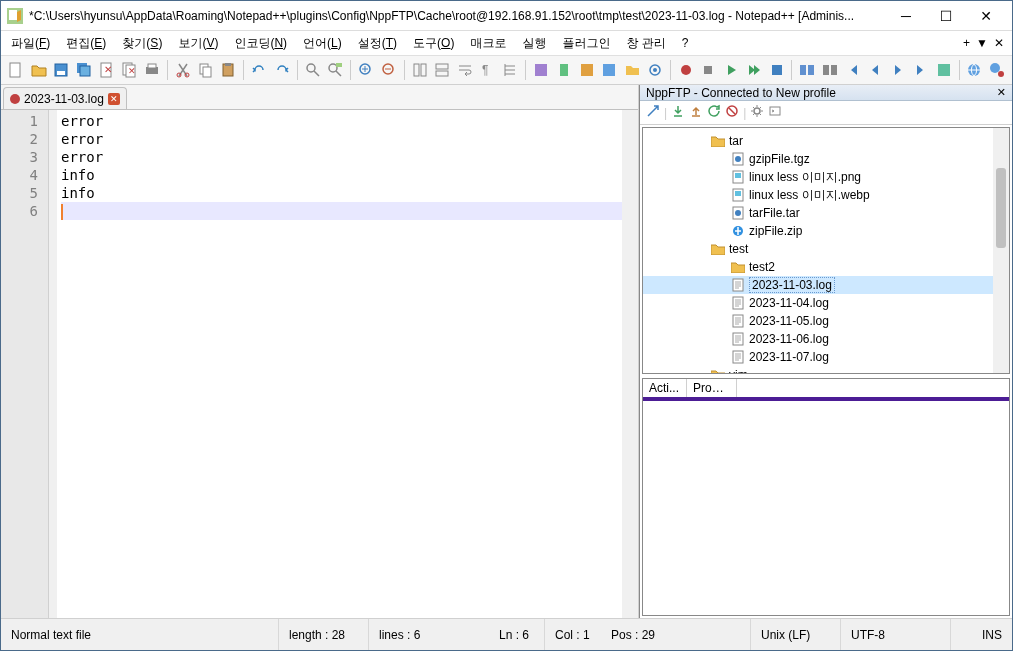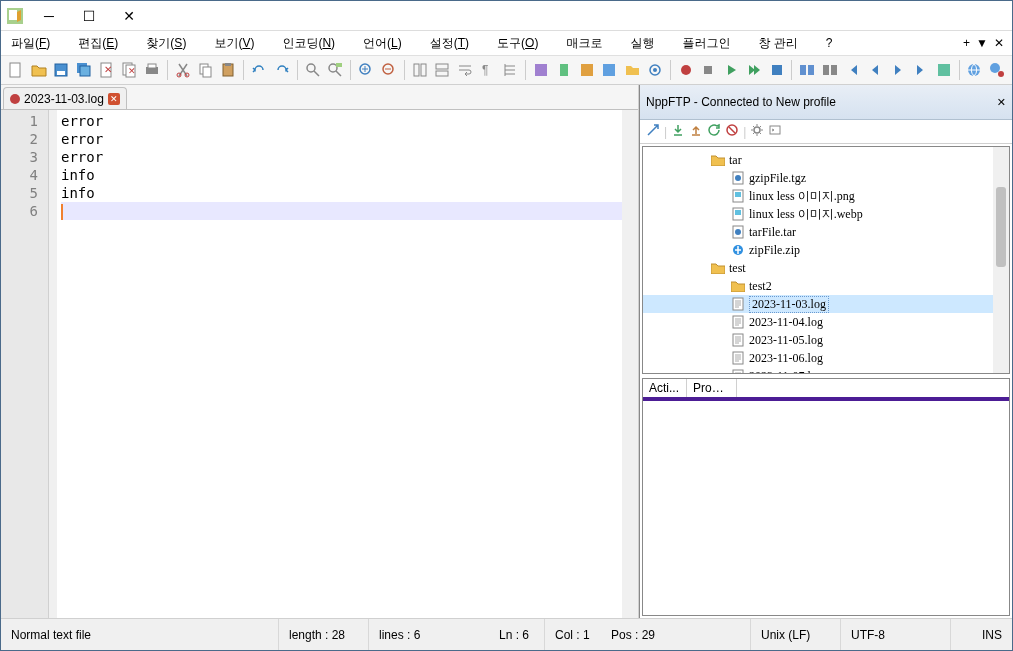--- a/index.html
+++ b/index.html
@@ -1,21 +1,21 @@
 <!DOCTYPE html>
 <html><head>
 <meta charset="utf-8">
 <style>
 * { box-sizing: border-box; margin: 0; padding: 0; }
 body { font-family: "Segoe UI", "Malgun Gothic", sans-serif; font-size: 12px; background: #fff; width: 1013px; height: 651px; overflow: hidden; display: flex; flex-direction: column; border: 1px solid #4a6a8a; }
 .titlebar { height: 30px; background: #fff; display: flex; align-items: center; padding: 0 6px; border-bottom: 1px solid #ddd; }
 .titlebar .app-icon { width: 16px; height: 16px; margin-right: 6px; }
 .titlebar .title { flex: 1; font-size: 12px; color: #000; white-space: nowrap; overflow: hidden; text-overflow: ellipsis; }
 .titlebar .win-btn { width: 40px; height: 24px; display: flex; align-items: center; justify-content: center; font-size: 14px; cursor: default; }
-.menubar { height: 24px; display: flex; align-items: center; padding: 0 4px; gap: 16px; }
+.menubar { height: 24px; display: flex; align-items: center; padding: 0 4px; gap: 4px; }
 .menubar .menu-item { padding: 2px 6px; font-size: 12px; cursor: default; }
 .menubar .menu-item u { text-decoration: underline; }
 .menubar .spacer { flex: 1; }
 .menubar-right { display: flex; gap: 6px; padding-right: 4px; }
 .toolbar { height: 30px; background: #f6f6f6; border-top: 1px solid #e0e0e0; border-bottom: 1px solid #d0d0d0; display: flex; align-items: center; padding: 0 4px; gap: 1px; }
 .toolbar .tb-btn { width: 22px; height: 22px; display: flex; align-items: center; justify-content: center; cursor: default; }
 .toolbar .sep { width: 1px; height: 20px; background: #ccc; margin: 0 3px; }
 .content { flex: 1; display: flex; overflow: hidden; }
 .editor-pane { width: 638px; display: flex; flex-direction: column; border-right: 1px solid #d0d0d0; }
 .tab-bar { height: 24px; background: #f5f5f5; display: flex; align-items: flex-end; padding-left: 2px; }
@@ -24,25 +24,25 @@
 .tab .close { width: 12px; height: 12px; background: #d05030; border-radius: 2px; display: flex; align-items: center; justify-content: center; color: #fff; font-size: 9px; }
 .editor-body { flex: 1; display: flex; border-top: 1px solid #c0c0c0; position: relative; }
 .gutter { width: 48px; background: #e8e8e8; color: #808080; font-family: Consolas, monospace; font-size: 14px; text-align: right; padding: 2px 10px 0 0; border-right: 1px solid #d0d0d0; }
 .gutter div { height: 18px; line-height: 18px; }
 .margin-strip { width: 8px; background: #f0f0f0; }
 .code { flex: 1; font-family: Consolas, monospace; font-size: 14px; padding: 2px 0 0 4px; position: relative; }
 .code .line { height: 18px; line-height: 18px; }
 .code .current-line { background: #e8e8ff; }
 .code .caret { display: inline-block; width: 2px; height: 16px; background: #f08030; vertical-align: middle; }
 .right-pane { flex: 1; display: flex; flex-direction: column; border-left: 1px solid #888; }
-.panel-title { height: 35px; background: linear-gradient(#e8eef6,#d6e2f0); display: flex; align-items: center; padding: 0 6px; font-size: 12px; border-bottom: 1px solid #b0c0d0; }
+.panel-title { height: 16px; background: linear-gradient(#e8eef6,#d6e2f0); display: flex; align-items: center; padding: 0 6px; font-size: 12px; border-bottom: 1px solid #b0c0d0; }
 .panel-title .x { margin-left: auto; font-size: 11px; }
 .ftp-toolbar { height: 24px; display: flex; align-items: center; gap: 4px; padding: 0 6px; border-bottom: 1px solid #d0d0d0; }
 .ftp-toolbar .sep2 { color: #ccc; }
-.tree-container { flex: 1; border: 1px solid #888; margin: 2px; overflow-y: auto; position: relative; background: #fff; font-family: Liberation Serif, serif; }
+.tree-container { flex: 1; border: 1px solid #888; margin: 2px; overflow-y: auto; position: relative; background: #fff; }
 .tree { padding: 4px 0; }
 .tree-row { display: flex; align-items: center; height: 18px; padding-left: 4px; font-size: 12px; gap: 4px; cursor: default; }
 .tree-row.selected { background: #cde8ff; }
 .tree-row.selected .label { border: 1px dotted #6a9ad0; padding: 0 2px; }
 .folder-icon { width: 14px; height: 12px; }
 .file-icon { width: 14px; height: 14px; }
 .indent { display: inline-block; }
 .queue-panel { height: 238px; border: 1px solid #888; margin: 2px; display: flex; flex-direction: column; }
 .queue-header { height: 22px; border-bottom: 4px solid #4c1d95; display: flex; }
 .queue-header .col { padding: 2px 6px; border-right: 1px solid #d0d0d0; font-size: 12px; overflow: hidden; text-overflow: ellipsis; white-space: nowrap; }
@@ -53,20 +53,21 @@
 </style>
 </head>
 <body>
 
 <div class="titlebar">
   <svg class="app-icon" viewBox="0 0 16 16">
       <rect width="16" height="16" fill="#a8d08d"></rect>
       <rect x="2" y="2" width="8" height="10" fill="#fff"></rect>
       <path d="M10 4 L14 2 L14 12 L10 14 Z" fill="#e0a030"></path>
     </svg>
+  <div class="title">*C:\Users\hyunsu\AppData\Roaming\Notepad++\plugins\Config\NppFTP\Cache\root@192.168.91.152\root\tmp\test\2023-11-03.log - Notepad++ [Adminis...</div>
   <div class="win-btn">─</div>
   <div class="win-btn">☐</div>
   <div class="win-btn">✕</div>
 </div>
 
 <div class="menubar">
   <span class="menu-item"><span>파일</span>(<u>F</u>)</span>
   <span class="menu-item"><span>편집</span>(<u>E</u>)</span>
   <span class="menu-item"><span>찾기</span>(<u>S</u>)</span>
   <span class="menu-item"><span>보기</span>(<u>V</u>)</span>

